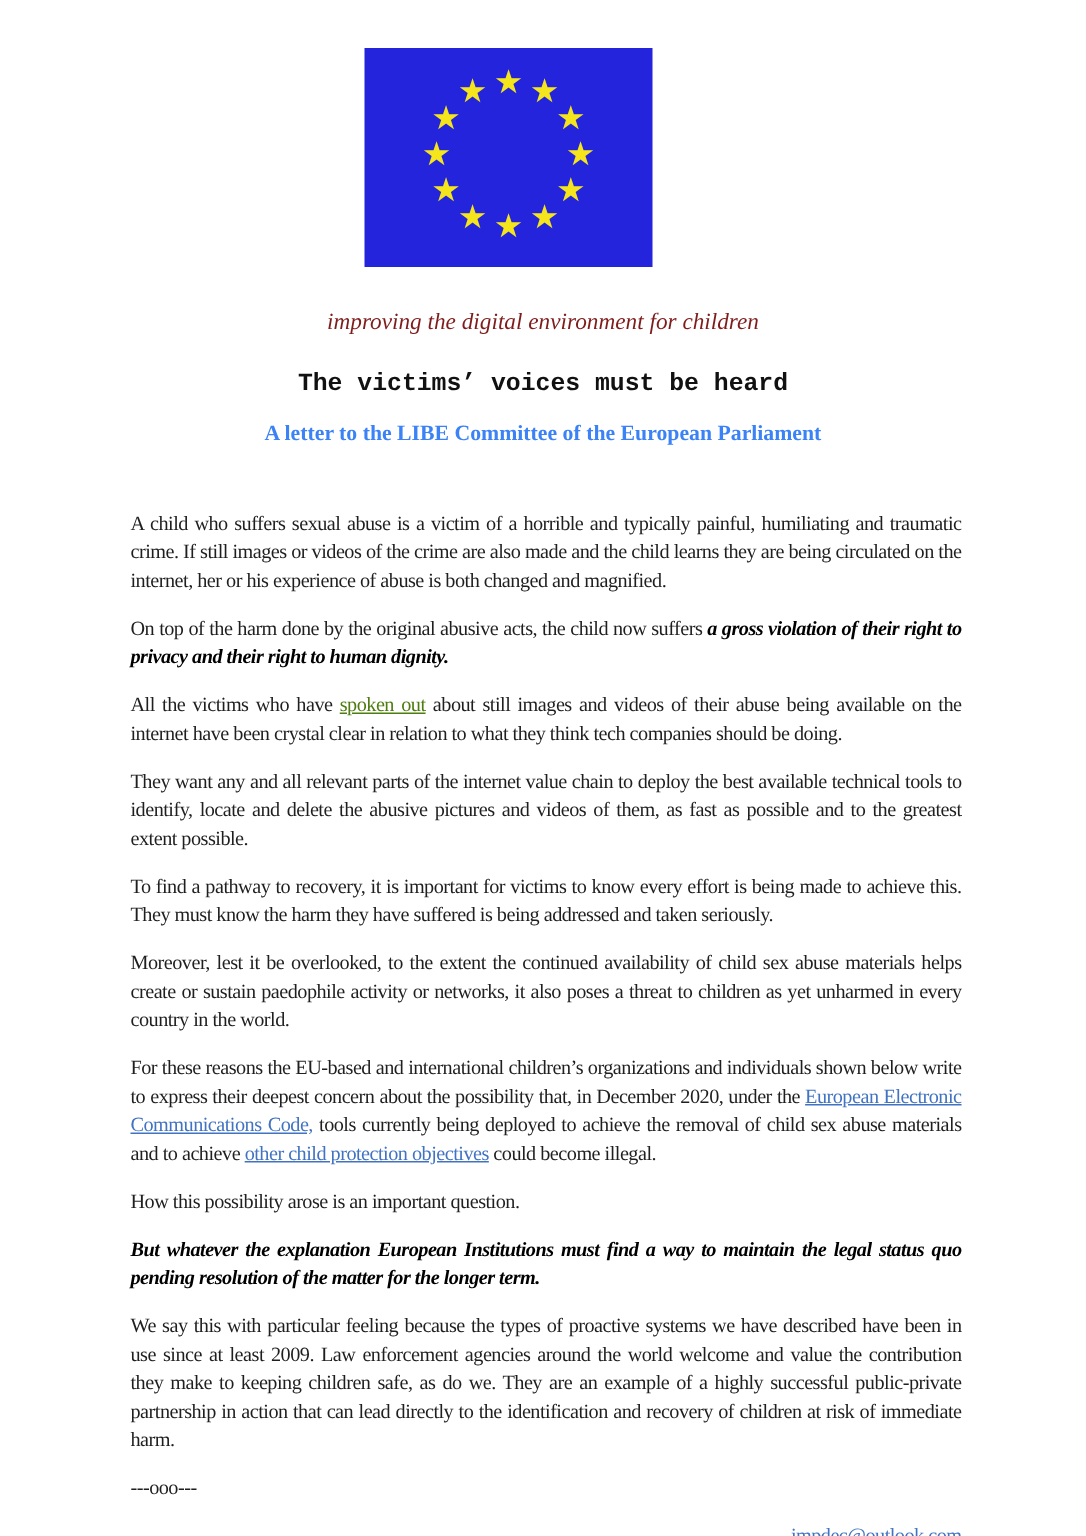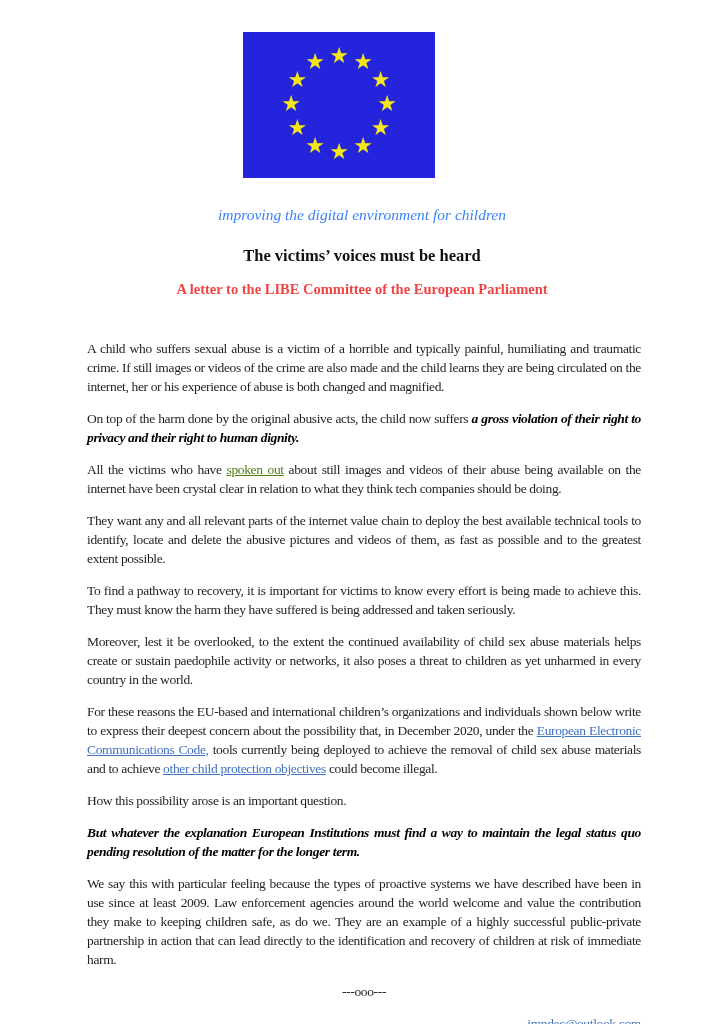--- a/index.html
+++ b/index.html
@@ -16,35 +16,35 @@
     position:absolute; transform:translate(-50%,-54%);
     font-family:"DejaVu Sans",sans-serif; font-size:22px; line-height:1;
     color:#f5e51c;
   }
   .tagline {
     position:absolute; top:206px; left:0; width:724px; text-align:center;
     font-style:italic; font-size:15.5px; color:#46689e;
   }
   .title {
     position:absolute; top:246px; left:0; width:724px; text-align:center;
-    font-weight:bold; font-size:16.5px; color:#111; margin:0;
+    font-weight:bold; font-size:16.5px; color:#111; margin:0;font-family:Liberation Mono, monospace;
   }
   .subtitle {
     position:absolute; top:281px; left:0; width:724px; text-align:center;
-    font-weight:bold; font-size:14.5px; color:#ef4444; margin:0;
+    font-weight:bold; font-size:14.5px; color:#3b82f6; margin:0;
   }
   .body-block {
     position:absolute; top:326px; left:87px; width:554px;
     font-size:13.5px; line-height:19px; letter-spacing:-0.35px;
     text-align:justify;
   }
   .body-block p { margin:13px 0 5px 0; }
   .emph { font-weight:bold; font-style:italic; color:#000; }
   .link { color:#4173c2; text-decoration:underline; cursor:pointer; }
-  .separator { text-align:center; margin:0; }
+  .separator { margin:0; }
   .footer-block { text-align:right; margin:0; }
   sup { font-size:10px; vertical-align:super; line-height:0; }
 </style>
 </head>
 <body>
 
 <div class="page">
 
   <div class="flag" style="background: rgb(36, 36, 220);">
       <span class="eu-star" style="left: 96px; top: 25px; color: rgb(245, 229, 28);">★</span>
@@ -54,21 +54,21 @@
       <span class="eu-star" style="left: 137.6px; top: 97px; color: rgb(245, 229, 28);">★</span>
       <span class="eu-star" style="left: 120px; top: 114.6px; color: rgb(245, 229, 28);">★</span>
       <span class="eu-star" style="left: 96px; top: 121px; color: rgb(245, 229, 28);">★</span>
       <span class="eu-star" style="left: 72px; top: 114.6px; color: rgb(245, 229, 28);">★</span>
       <span class="eu-star" style="left: 54.4px; top: 97px; color: rgb(245, 229, 28);">★</span>
       <span class="eu-star" style="left: 48px; top: 73px; color: rgb(245, 229, 28);">★</span>
       <span class="eu-star" style="left: 54.4px; top: 49px; color: rgb(245, 229, 28);">★</span>
       <span class="eu-star" style="left: 72px; top: 31.4px; color: rgb(245, 229, 28);">★</span>
     </div>
 
-  <div class="tagline" style="color: #3b82f6; font-style: italic;">improving the digital environment for children</div>
+  <div class="tagline" style="color: #7f1d1d; font-style: italic;">improving the digital environment for children</div>
 
   <h1 class="title">The victims’ voices must be heard</h1>
 
   <h2 class="subtitle">A letter to the LIBE Committee of the European Parliament</h2>
 
   <div class="body-block">
     <p><span>A child who suffers sexual abuse is a victim of a horrible and typically painful, humiliating and traumatic crime. If still images or videos of the crime are also made and the child learns they are being circulated on the internet, her or his experience of abuse is both changed and magnified.</span></p>
 
     <p><span>On top of the harm done by the original abusive acts, the child now suffers </span><span class="emph">a gross violation of their right to privacy and their right to human dignity.</span></p>
 

